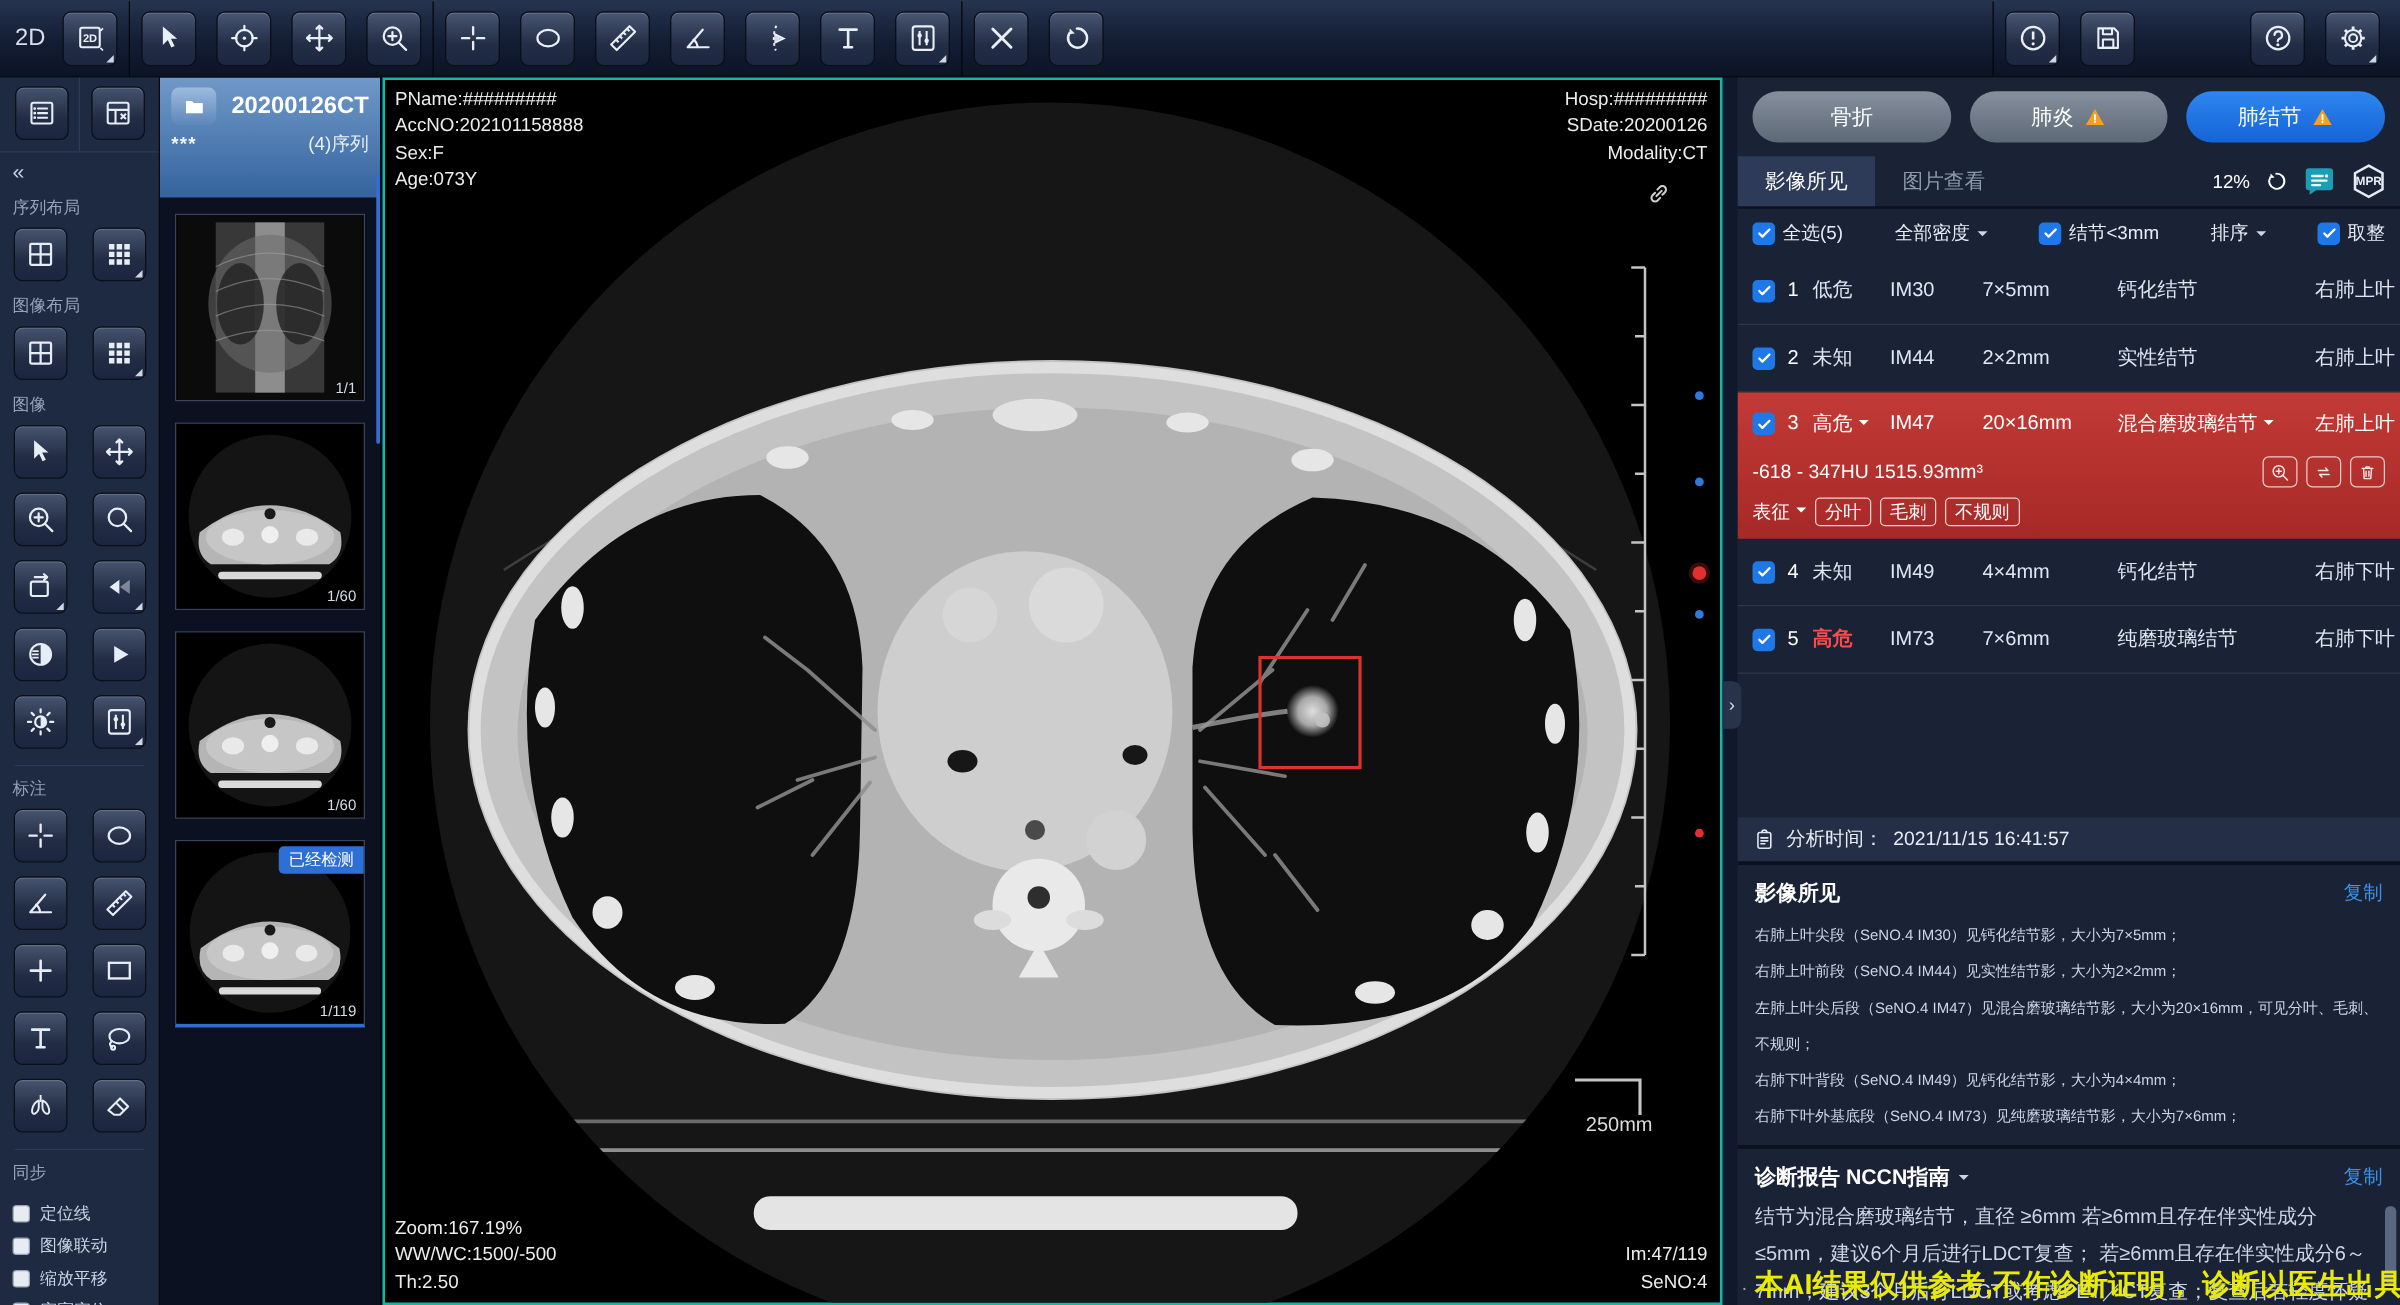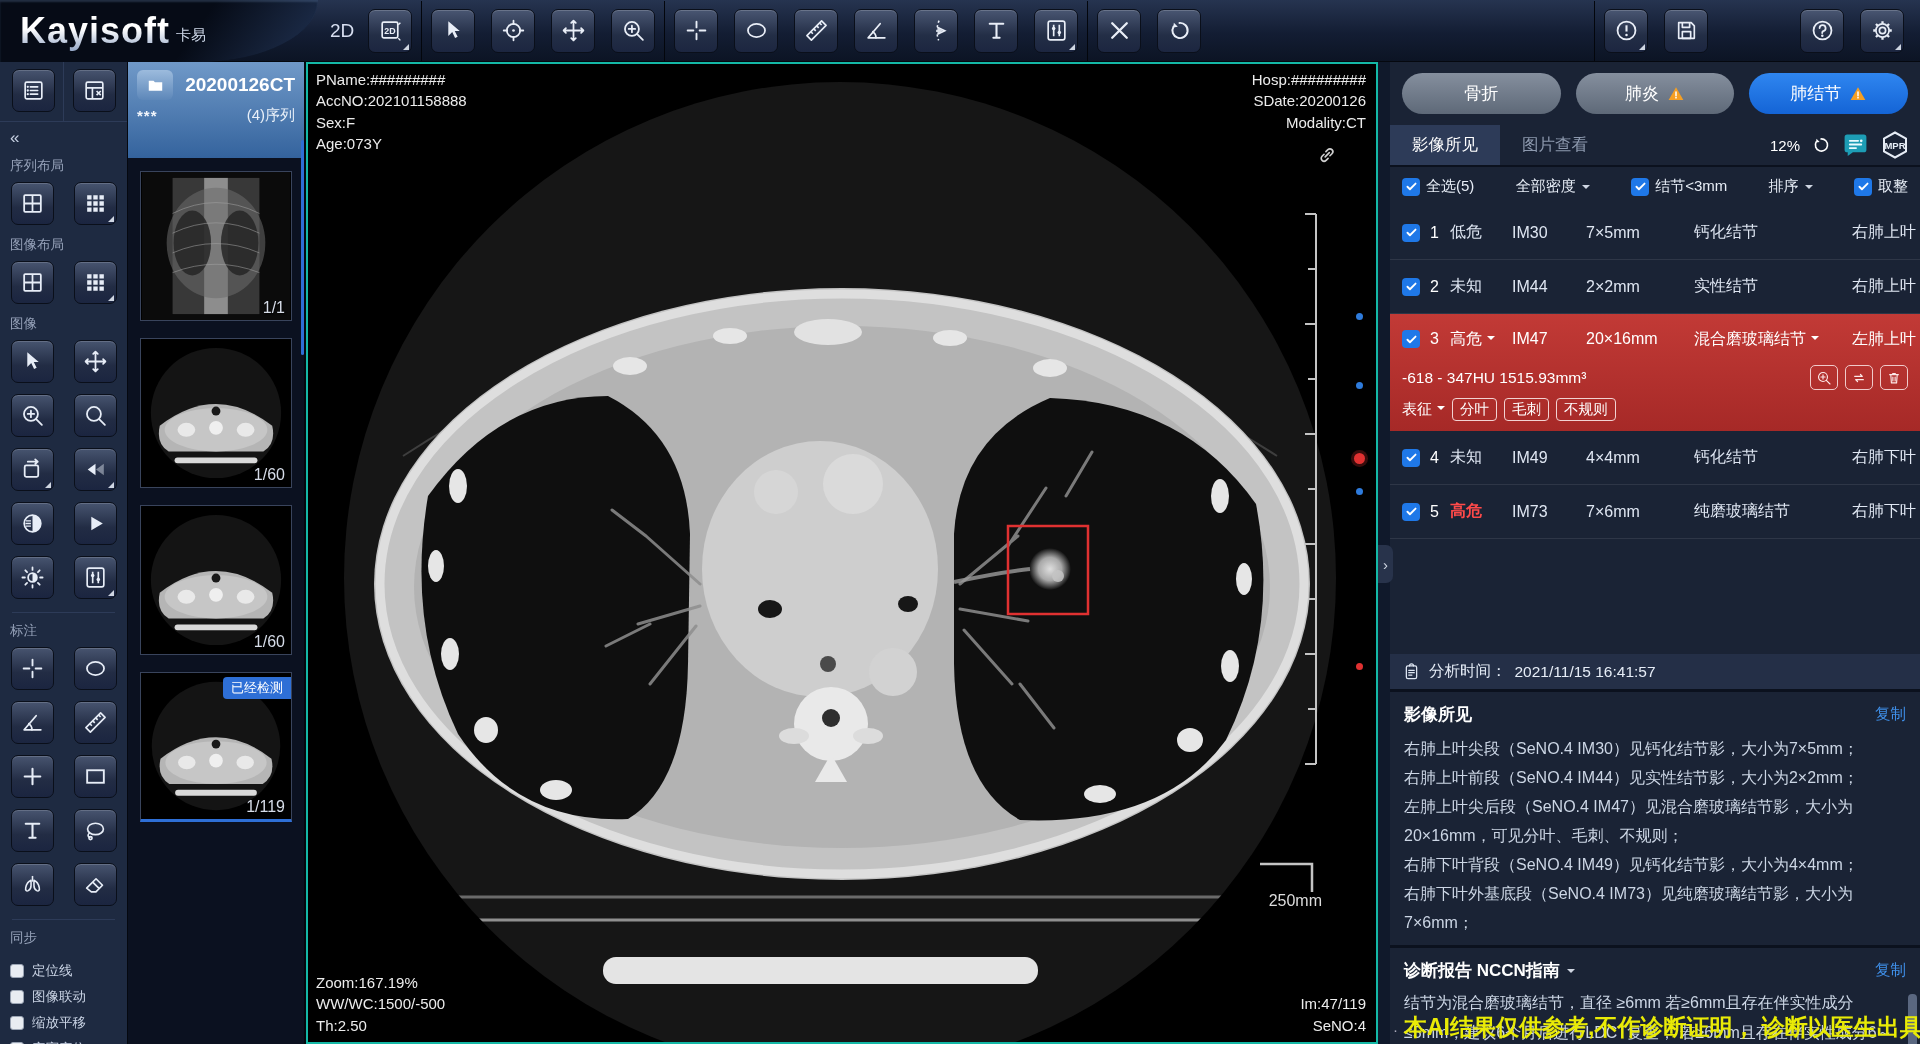--- a/index.html
+++ b/index.html
@@ -51,21 +51,21 @@
   #study-head{height:96px;margin:0;background:linear-gradient(180deg,#7099c8,#34639d);padding:8px 9px 4px;cursor:pointer}
   #study-head .r1{display:flex;align-items:center;gap:8px}
   #folder-btn{width:36px;height:30px;border-radius:6px;flex:none;display:grid;place-items:center;
     background:linear-gradient(180deg,#9cbbdd,#5d87b9);color:#fff}
   #study-title{flex:1;text-align:right;font-size:19px;font-weight:bold;color:#fff}
   #study-head .r2{display:flex;justify-content:space-between;align-items:center;margin-top:6px}
   #study-stars{font-size:15px;font-weight:bold;color:#f2f6fc;letter-spacing:1px}
   #study-count{font-size:15px;color:#e9f0f9}
   .thumb{width:152px;height:150px;margin:13px auto 17px;border:1px solid #39445c;position:relative;background:#000;cursor:pointer}
   .thumb svg{width:100%;height:100%;display:block}
-  .thumb .lbl{position:absolute;right:6px;bottom:3px;color:#d6dce8;font-size:16px;text-shadow:1px 1px 2px #000}
+  .thumb .lbl{position:absolute;right:6px;bottom:3px;color:#d6dce8;font-size:12px;text-shadow:1px 1px 2px #000}
   .thumb .badge{position:absolute;top:4px;right:0;background:#2e6fd6;color:#fff;font-size:13px;
     padding:2px 8px;border-radius:4px 0 0 4px}
   .thumb[data-active="true"]{border-bottom:3px solid #2e6fd6}
   #tscroll{position:absolute;right:0;top:78px;width:3px;height:215px;background:#2e6fd6;border-radius:2px}
 
   
   #viewport{position:absolute;left:306px;top:62px;width:1072px;height:982px;background:#000;
     border:2px solid #14b8a6}
   #ct{position:absolute;left:0;top:0;width:1068px;height:978px}
   .ov{position:absolute;color:#ececec;font-size:15px;line-height:1.42;text-shadow:1px 1px 2px #000;z-index:5}
@@ -121,21 +121,21 @@
   .act svg{width:16px;height:16px}
   #tag-row{display:flex;align-items:center;gap:7px;padding:7px 12px 0;font-size:15px}
   .tag{border:1px solid #f2d2d2;border-radius:4px;padding:1px 7px;font-size:14.5px}
 
   #analysis{margin-top:115px;display:flex;align-items:center;gap:8px;background:#242f47;
     padding:7px 12px;font-size:15.5px;color:#e6edf7;border-bottom:3px solid #0b111e}
   #analysis svg{width:19px;height:19px;color:#dfe7f3}
 
   .sec-head{display:flex;align-items:center;padding:11px 14px 4px;font-size:17px;font-weight:bold;color:#fff}
   .copy{margin-left:auto;color:#3f8fe8;font-weight:normal;font-size:15.5px;cursor:pointer}
-  .sec-body{padding:4px 14px 8px;font-size:16px;line-height:29px;color:#ccd6e5}
+  .sec-body{padding:4px 14px 8px;font-size:12px;line-height:29px;color:#ccd6e5}
   #report-sec{border-top:3px solid #0b111e;position:relative;height:150px;overflow:hidden}
   #report-body{padding:2px 18px 0 14px;font-size:16px;line-height:30px;color:#ccd6e5}
   #rscroll{position:absolute;right:3px;top:46px;width:9px;height:62px;background:#5a6780;border-radius:4px;cursor:pointer}
   #disclaimer{position:absolute;left:3px;bottom:1px;white-space:nowrap;font-size:23px;font-weight:bold;color:#e9eb06;z-index:9}
   #disclaimer .bullet{color:#aab;font-size:15px;margin-right:6px;font-weight:normal}
 </style>
 </head>
 <body>
 
 <svg width="0" height="0" style="position:absolute" aria-hidden="true">
@@ -369,24 +369,20 @@
         <circle cx="75" cy="90" r="7" fill="#efefef"></circle>
         <circle cx="75" cy="73" r="4.5" fill="#191919"></circle>
         <rect x="33" y="120" width="84" height="6" rx="3" fill="#d9d9d9"></rect>
       </symbol>
 </defs>
 </svg>
 
 <div id="app">
 
   <header id="topbar">
-    <div id="logo">
-      <span class="word">Kayisoft</span>
-      <span class="suffix">卡易</span>
-    </div>
     <span id="mode-label">2D</span>
     <button class="tbtn">
       <svg class="ic" viewBox="0 0 24 24">
         <rect x="4" y="4" width="15" height="15" rx="1.5" fill="none" stroke="currentColor" stroke-width="1.6"></rect>
         <path d="M19.5 6.5l2-2M19.5 19.5l2 2" stroke="currentColor" stroke-width="1.3"></path>
         <text x="11.5" y="15.3" font-size="8.5" font-weight="bold" fill="currentColor" text-anchor="middle">2D</text>
       </svg>
       <span class="notch"></span>
     </button>
     <div class="sep-v"></div>

